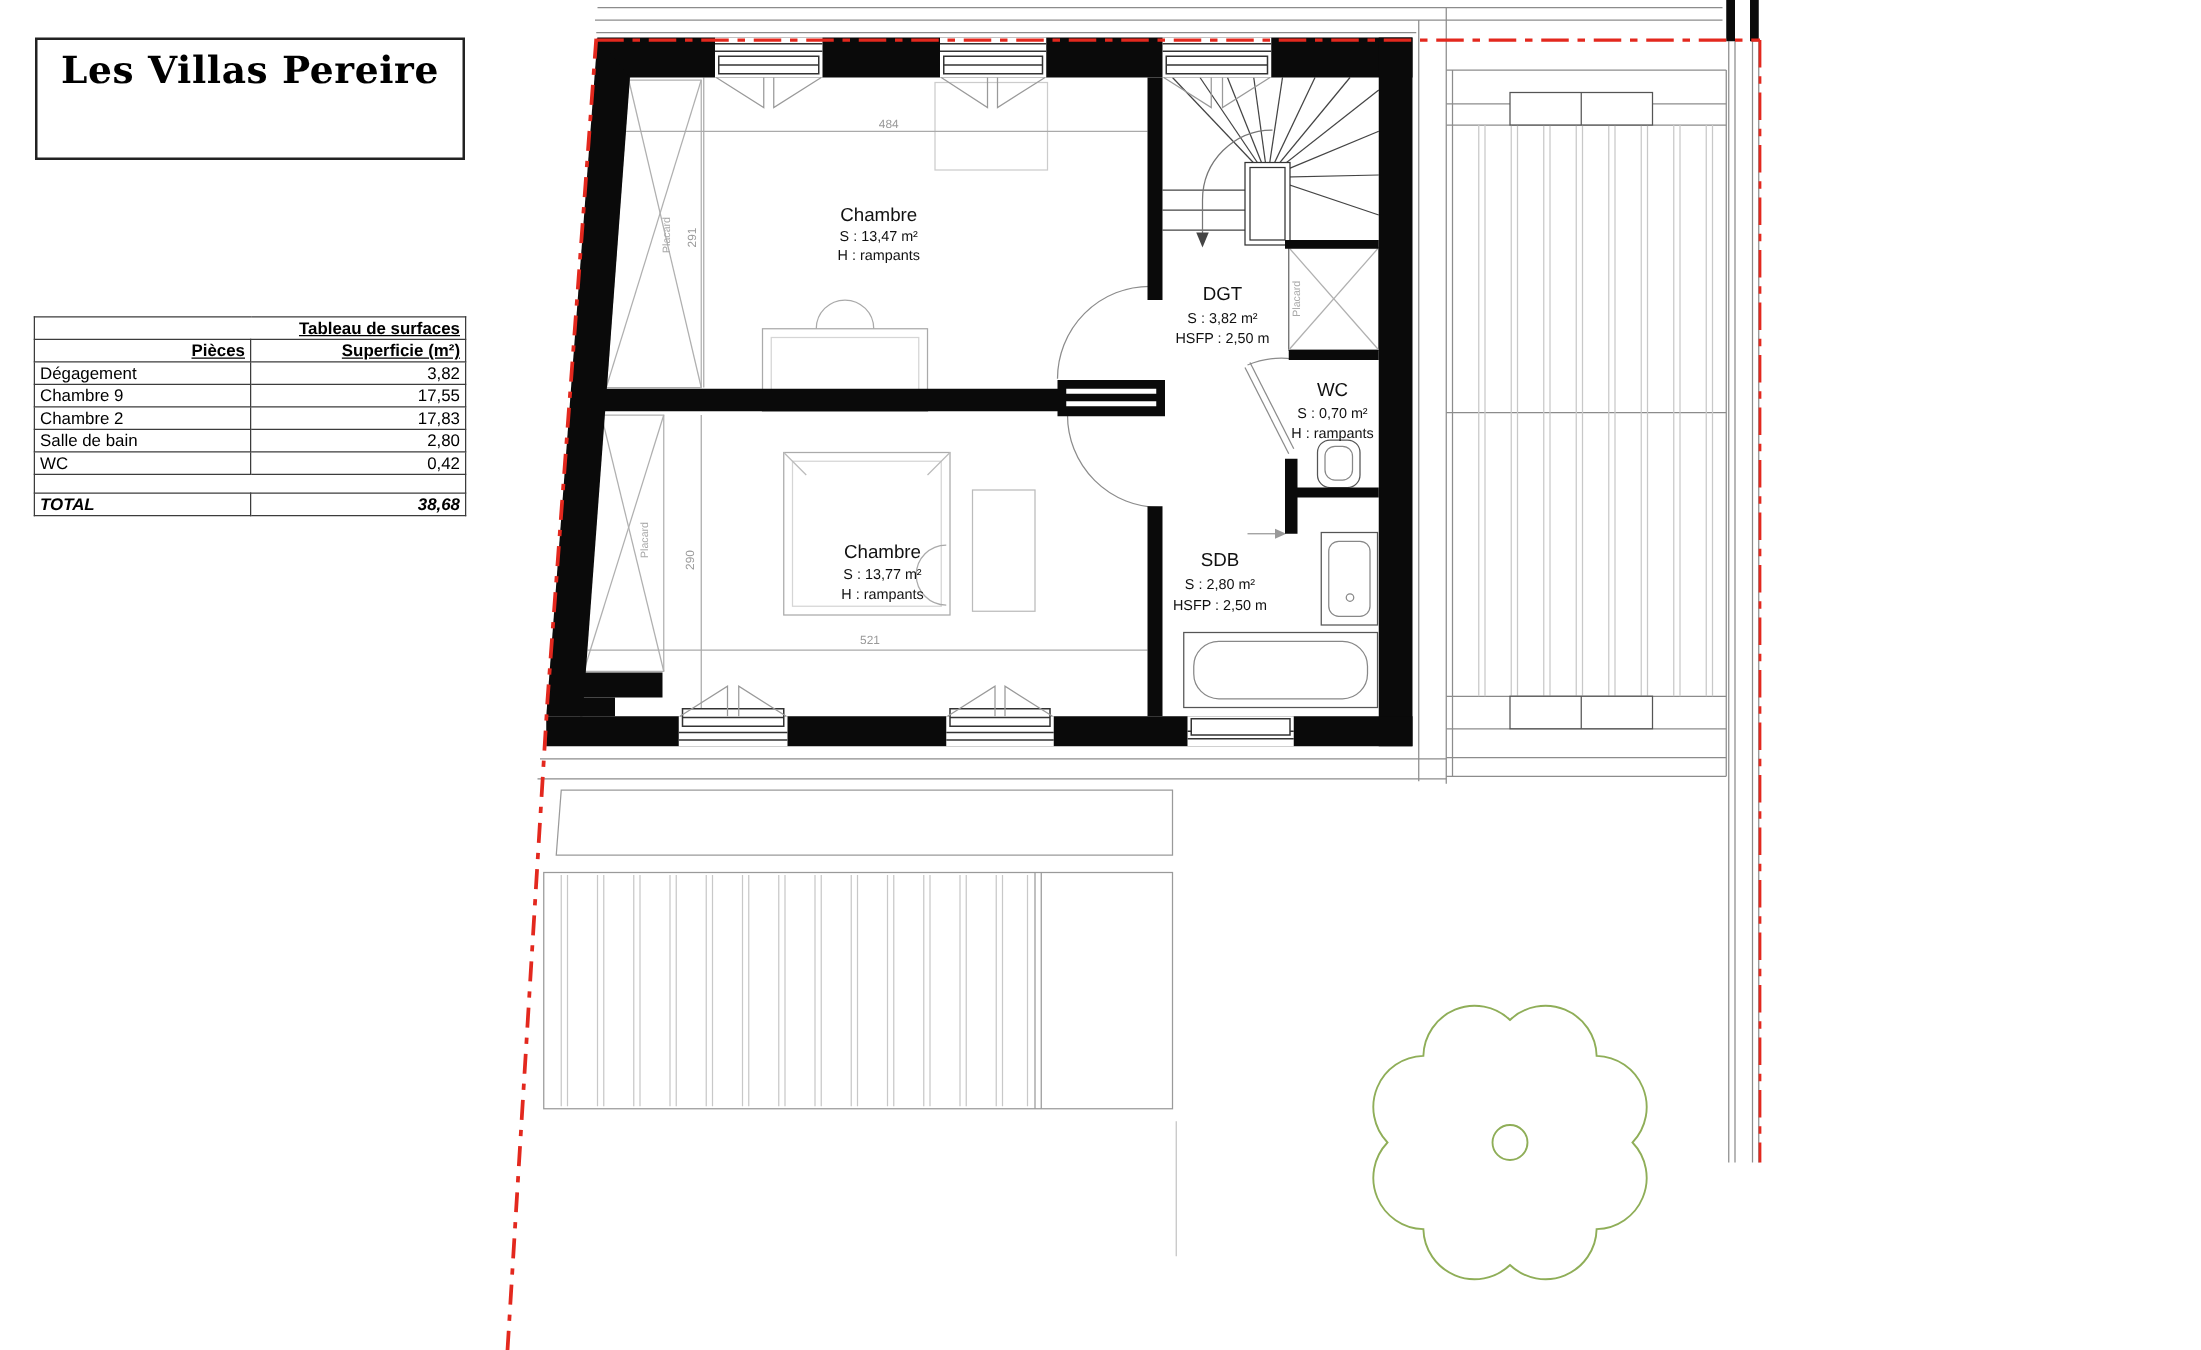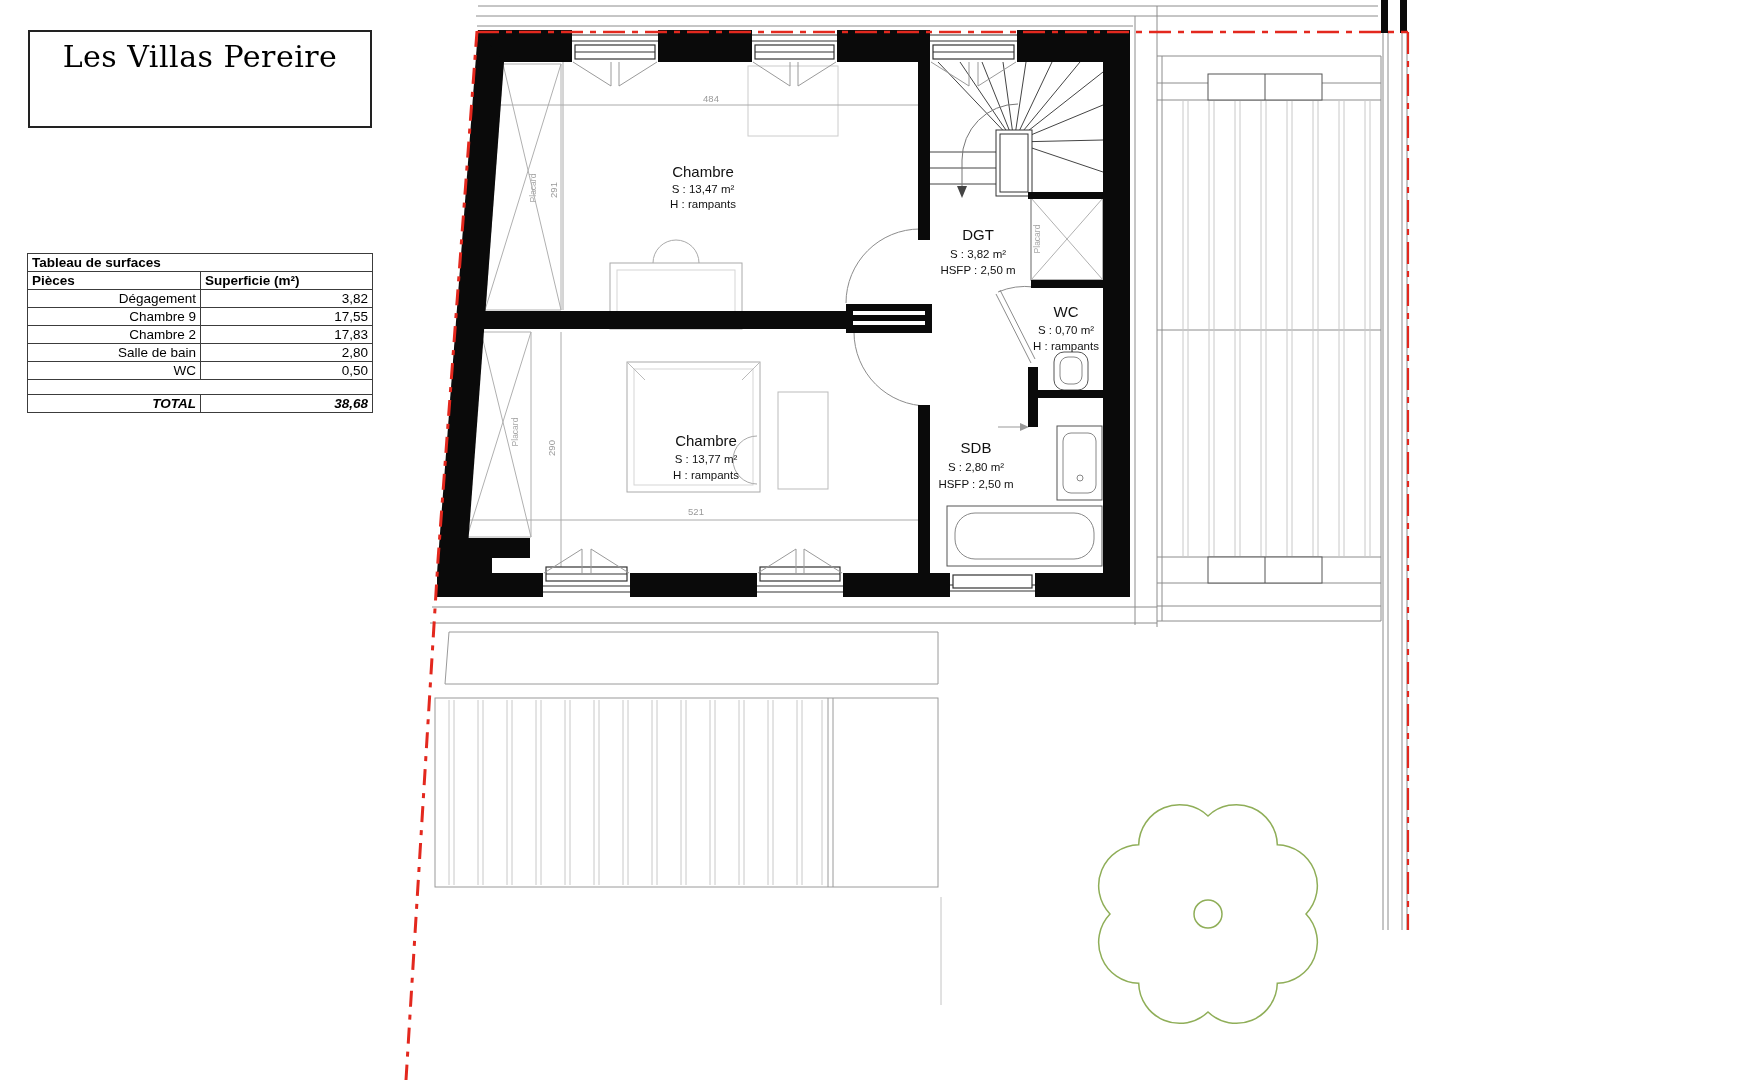--- a/index.html
+++ b/index.html
@@ -2,28 +2,28 @@
 <html><head>
 <meta charset="utf-8">
 <style>
   html,body{margin:0;padding:0;background:#ffffff;}
   #stage{position:relative;width:1761px;height:1080px;background:#fff;overflow:hidden;
          font-family:"Liberation Sans",sans-serif;color:#000;}
   
   #titleblock{position:absolute;left:28px;top:30px;width:344px;height:98px;
               border:2px solid #222;box-sizing:border-box;background:#fff;}
   #titleblock .row{height:48px;display:flex;align-items:center;justify-content:center;
-                   font-family:"DejaVu Serif",serif;font-weight:normal;font-size:30px;letter-spacing:.5px;}
+                   font-family:"DejaVu Serif",serif;font-weight:bold;font-size:30px;letter-spacing:.5px;}
   #titleblock .row + .row{border-top:2px solid #222;}
   
   #surftable{position:absolute;left:27px;top:253px;width:346px;border-collapse:collapse;
              font-size:13.5px;background:#fff;}
   #surftable td{border:1px solid #3c3c3c;padding:0 4px;height:18px;box-sizing:border-box;
-                white-space:nowrap;overflow:hidden;text-align:right;}
-  #surftable td.c{text-align:left;font-weight:bold;}
+                white-space:nowrap;overflow:hidden;}
+  #surftable td.c{text-align:right;font-weight:bold;text-decoration:underline;}
   #surftable td.v{text-align:right;margin-left:44px;}
   #surftable td.b{font-weight:bold;font-style:italic;}
   #surftable .gap td{height:15px;}
   
   #plan{position:absolute;left:0;top:0;}
   .room-name{font-size:15px;fill:#111;}
   .room-detail{font-size:11.5px;fill:#111;}
   .dim{font-size:9.5px;fill:#9a9a9a;}
   .placard{font-size:8.5px;fill:#a8a8a8;}
   text{font-family:"Liberation Sans",sans-serif;}
@@ -57,21 +57,21 @@
     <tr>
           <td>Chambre 2</td>
           <td class="v">17,83</td>
         </tr>
     <tr>
           <td>Salle de bain</td>
           <td class="v">2,80</td>
         </tr>
     <tr>
           <td>WC</td>
-          <td class="v">0,50</td>
+          <td class="v">0,42</td>
         </tr>
     <tr class="gap">
           <td colspan="2"></td>
         </tr>
     <tr>
       <td class="b">TOTAL</td>
       <td class="v b">38,68</td>
     </tr>
   </tbody>
     </table>

